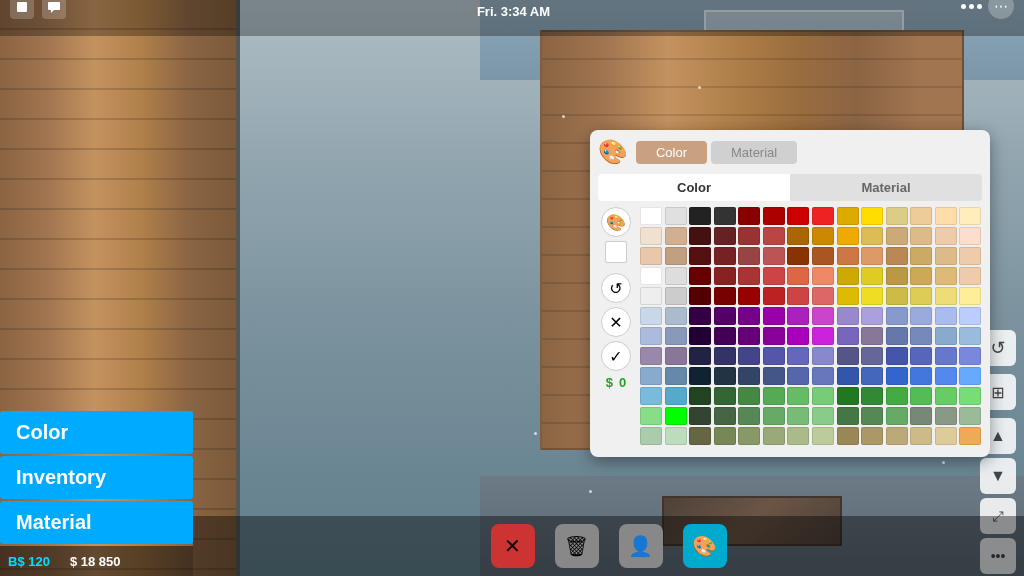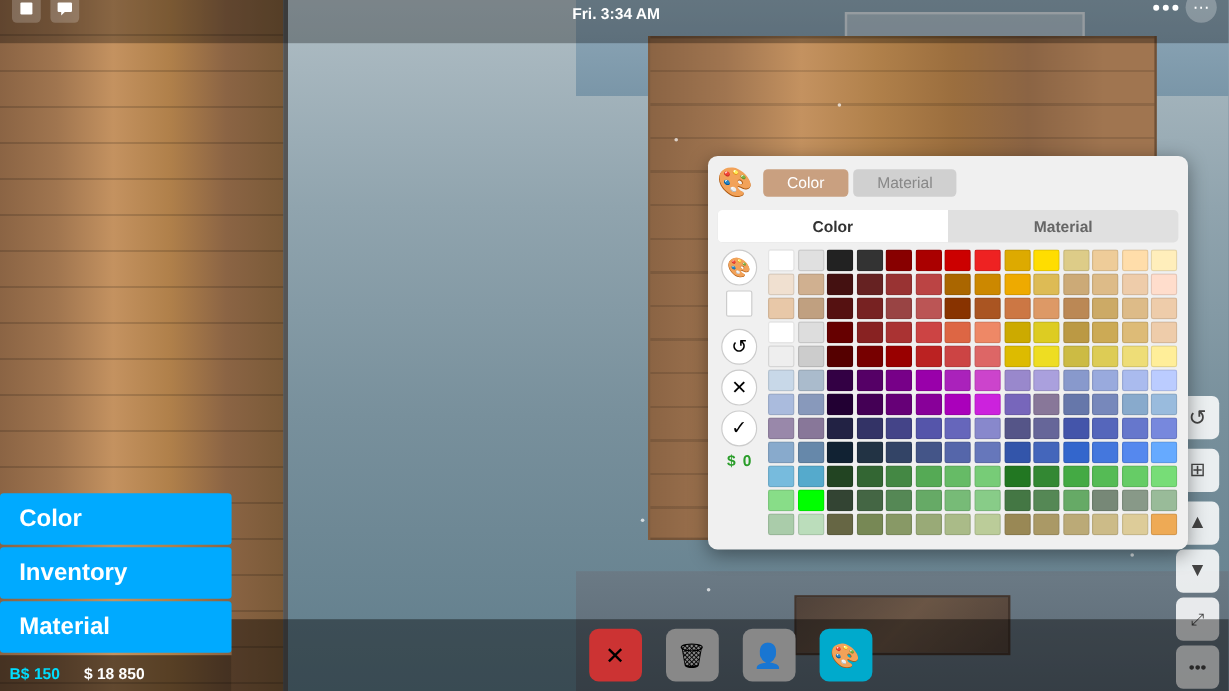--- a/index.html
+++ b/index.html
@@ -609,21 +609,21 @@
   </div>
 </div>
 
 <div class="left-ui">
   <button class="game-btn">Color</button>
   <button class="game-btn">Inventory</button>
   <button class="game-btn">Material</button>
 </div>
 
 <div class="currency-display">
-  <div class="currency-item">B$ 150</div>
+  <div class="currency-item">B$ 120</div>
   <div class="currency-item">
     <span>$ 18 850</span>
   </div>
 </div>
 
 <div class="color-picker">
   <div class="color-picker-header">
     <span class="palette-icon">🎨</span>
     <div class="color-tabs">
       <button class="color-tab active">

